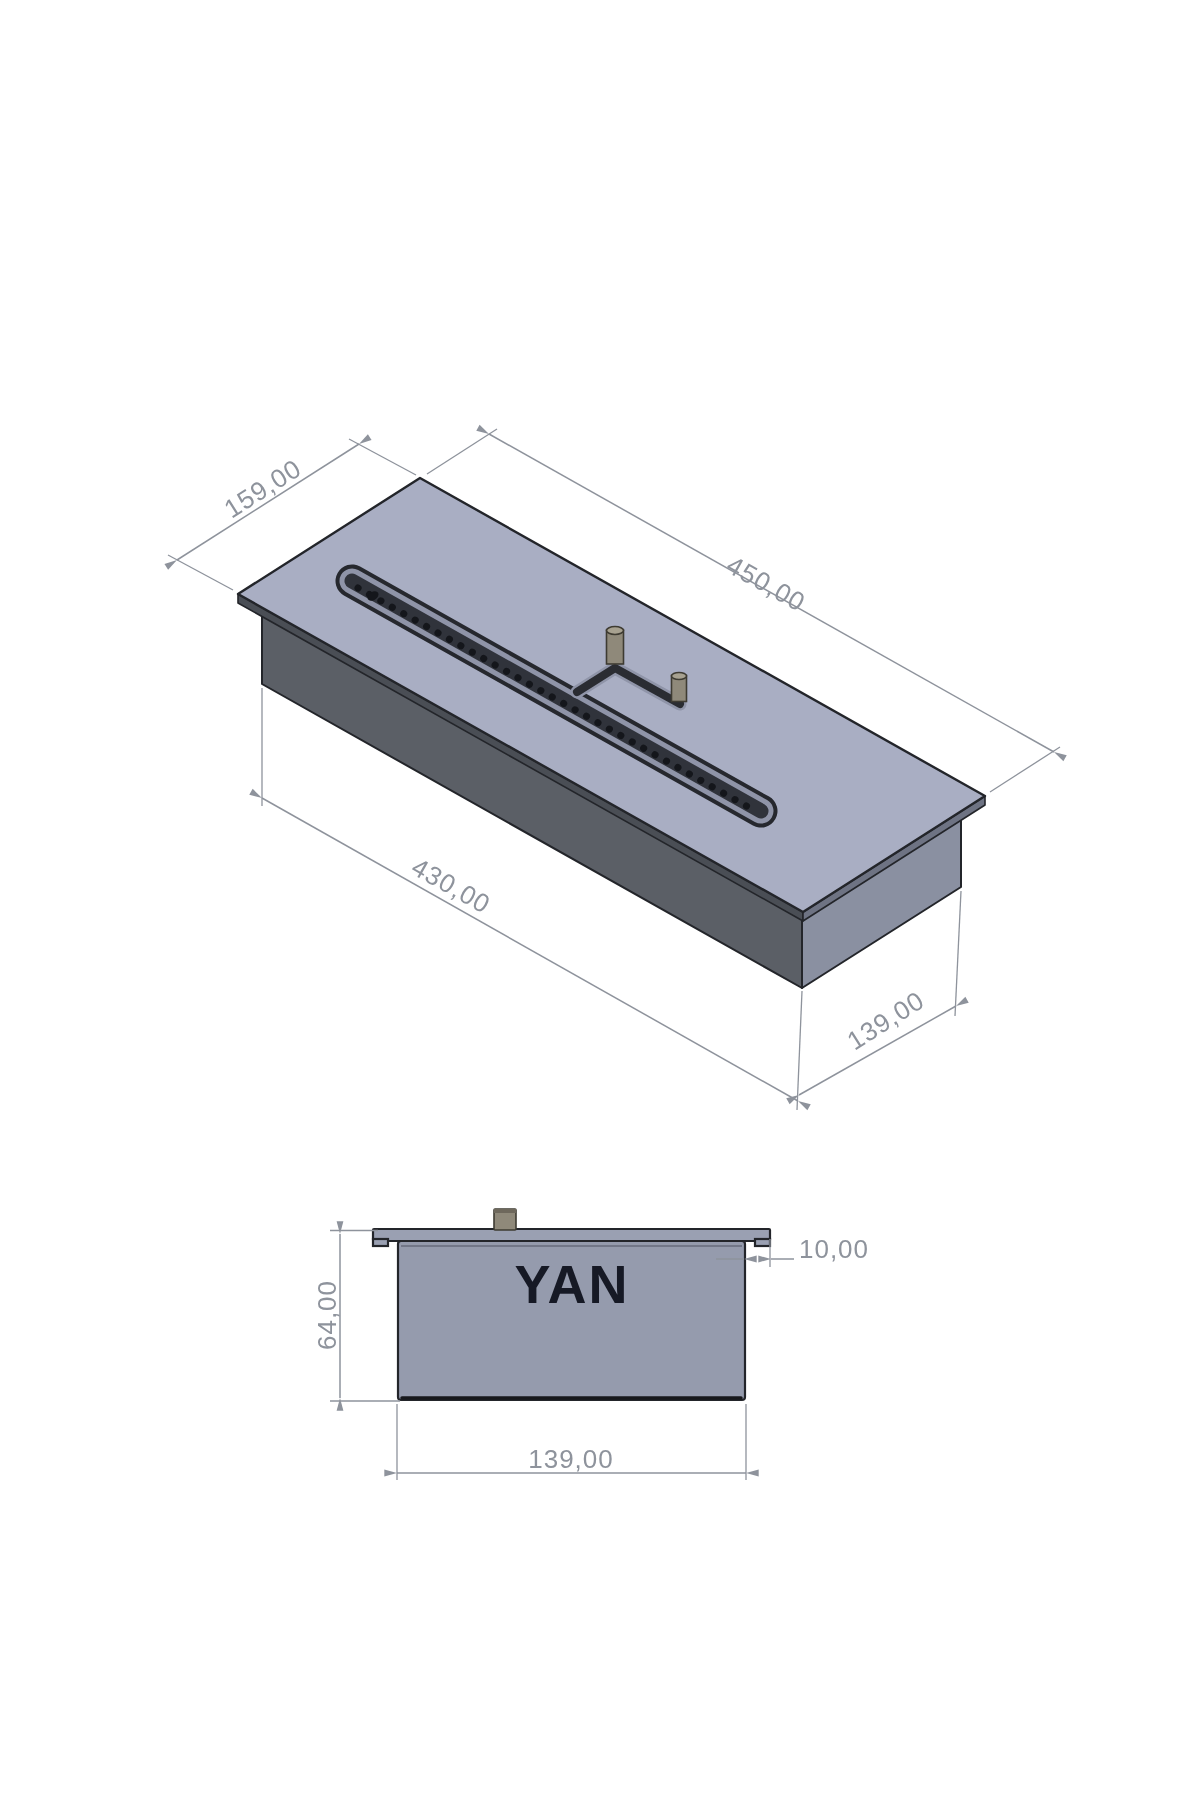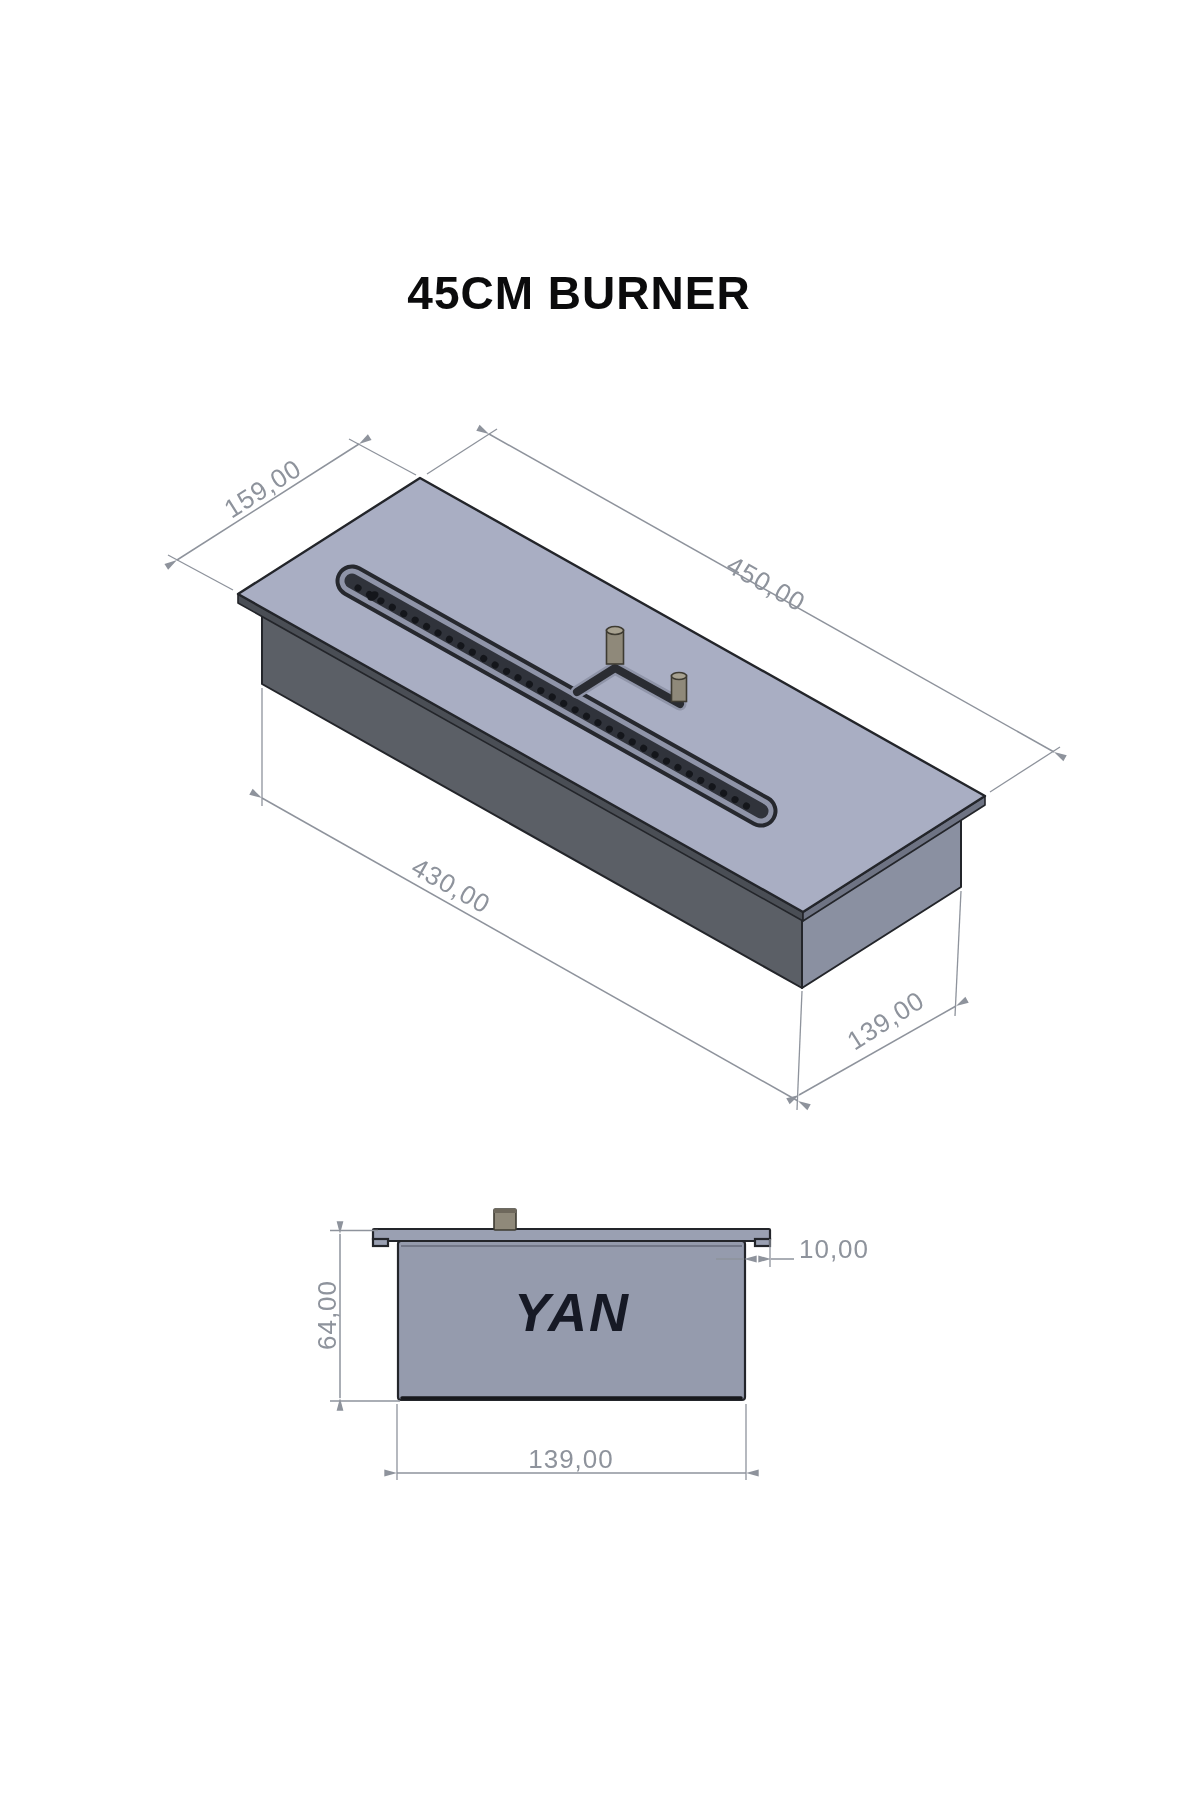--- a/index.html
+++ b/index.html
@@ -15,24 +15,24 @@
     transform:translate(-50%,-50%);
     font-size:46px;font-weight:800;letter-spacing:1px;
     color:var(--title-text,#0b0b0c);white-space:nowrap;
   }
   .dim-label{
     position:absolute;
     font-size:26px;letter-spacing:1px;font-weight:400;
     color:var(--dim,#8e939c);white-space:nowrap;
   }
   .view-label{
-    position:absolute;left:572px;top:1312px;
+    position:absolute;left:572px;top:1284px;
     transform:translate(-50%,-50%);
     font-size:54px;font-weight:800;letter-spacing:2px;
-    color:var(--label-text,#161925);white-space:nowrap;font-style:italic;
+    color:var(--label-text,#161925);white-space:nowrap;
   }
   .t159 {left:263px;top:489px;transform:translate(-50%,-50%) rotate(-32.3deg);}
   .t450 {left:766px;top:584px;transform:translate(-50%,-50%) rotate(29.4deg);}
   .t430 {left:451px;top:886px;transform:translate(-50%,-50%) rotate(29.4deg);}
   .t139i{left:886px;top:1021px;transform:translate(-50%,-50%) rotate(-32.3deg);}
   .t64  {left:327px;top:1315px;transform:translate(-50%,-50%) rotate(-90deg);}
   .t10  {left:834px;top:1249px;transform:translate(-50%,-50%);text-align:right;}
   .t139s{left:571px;top:1459px;transform:translate(-50%,-50%);}
 
   
@@ -151,21 +151,20 @@
       </g>
 
       <g>
         <path class="extline" d="M397,1404 L397,1480"></path>
         <path class="extline" d="M746,1404 L746,1480"></path>
         <path class="dimline" marker-start="url(#arr)" marker-end="url(#arr)" d="M397,1473 L746,1473"></path>
       </g>
     </g>
   </svg>
 
-  <div class="page-title">45CM BURNER</div>
 
   <div class="dim-label t159">159,00</div>
   <div class="dim-label t450">450,00</div>
   <div class="dim-label t430">430,00</div>
   <div class="dim-label t139i">139,00</div>
 
   <div class="dim-label t64">64,00</div>
   <div class="dim-label t10">10,00</div>
   <div class="dim-label t139s">139,00</div>
 

